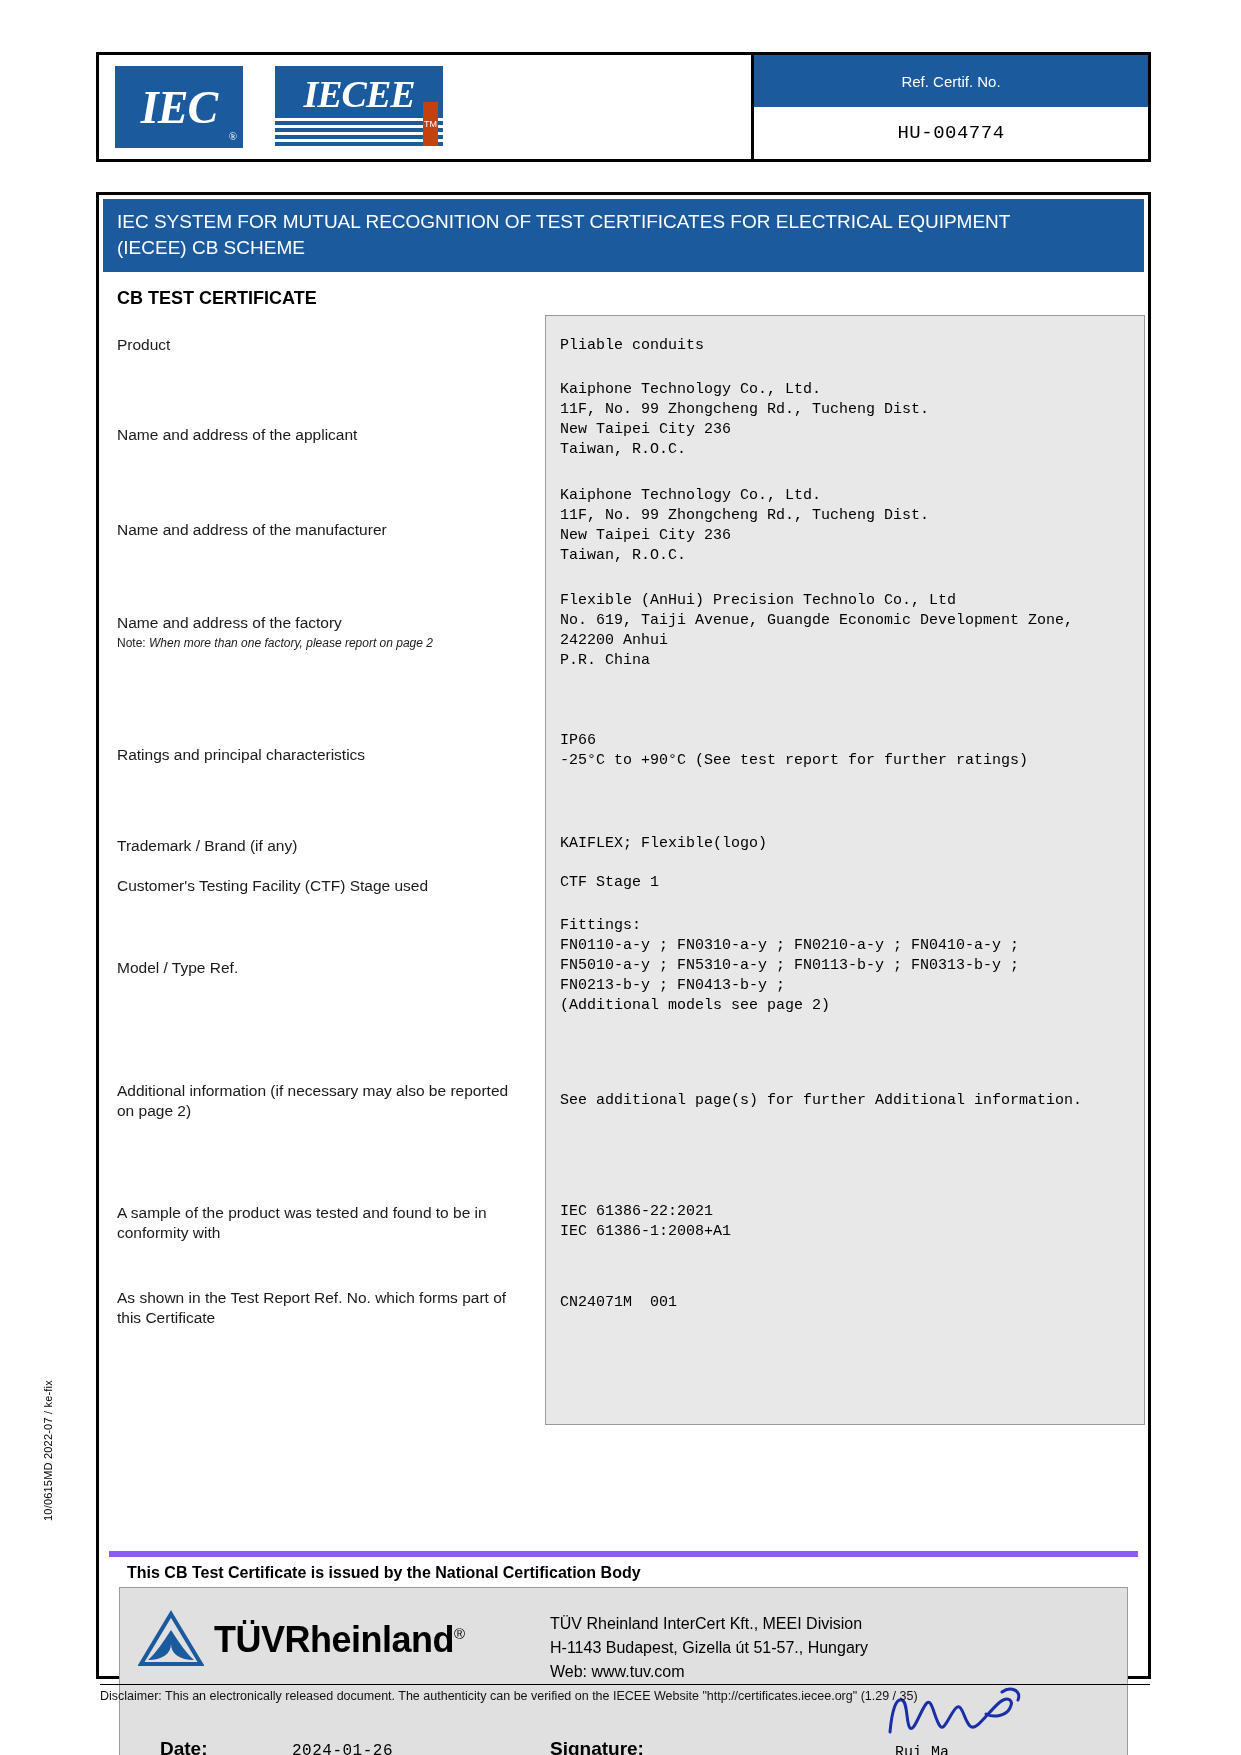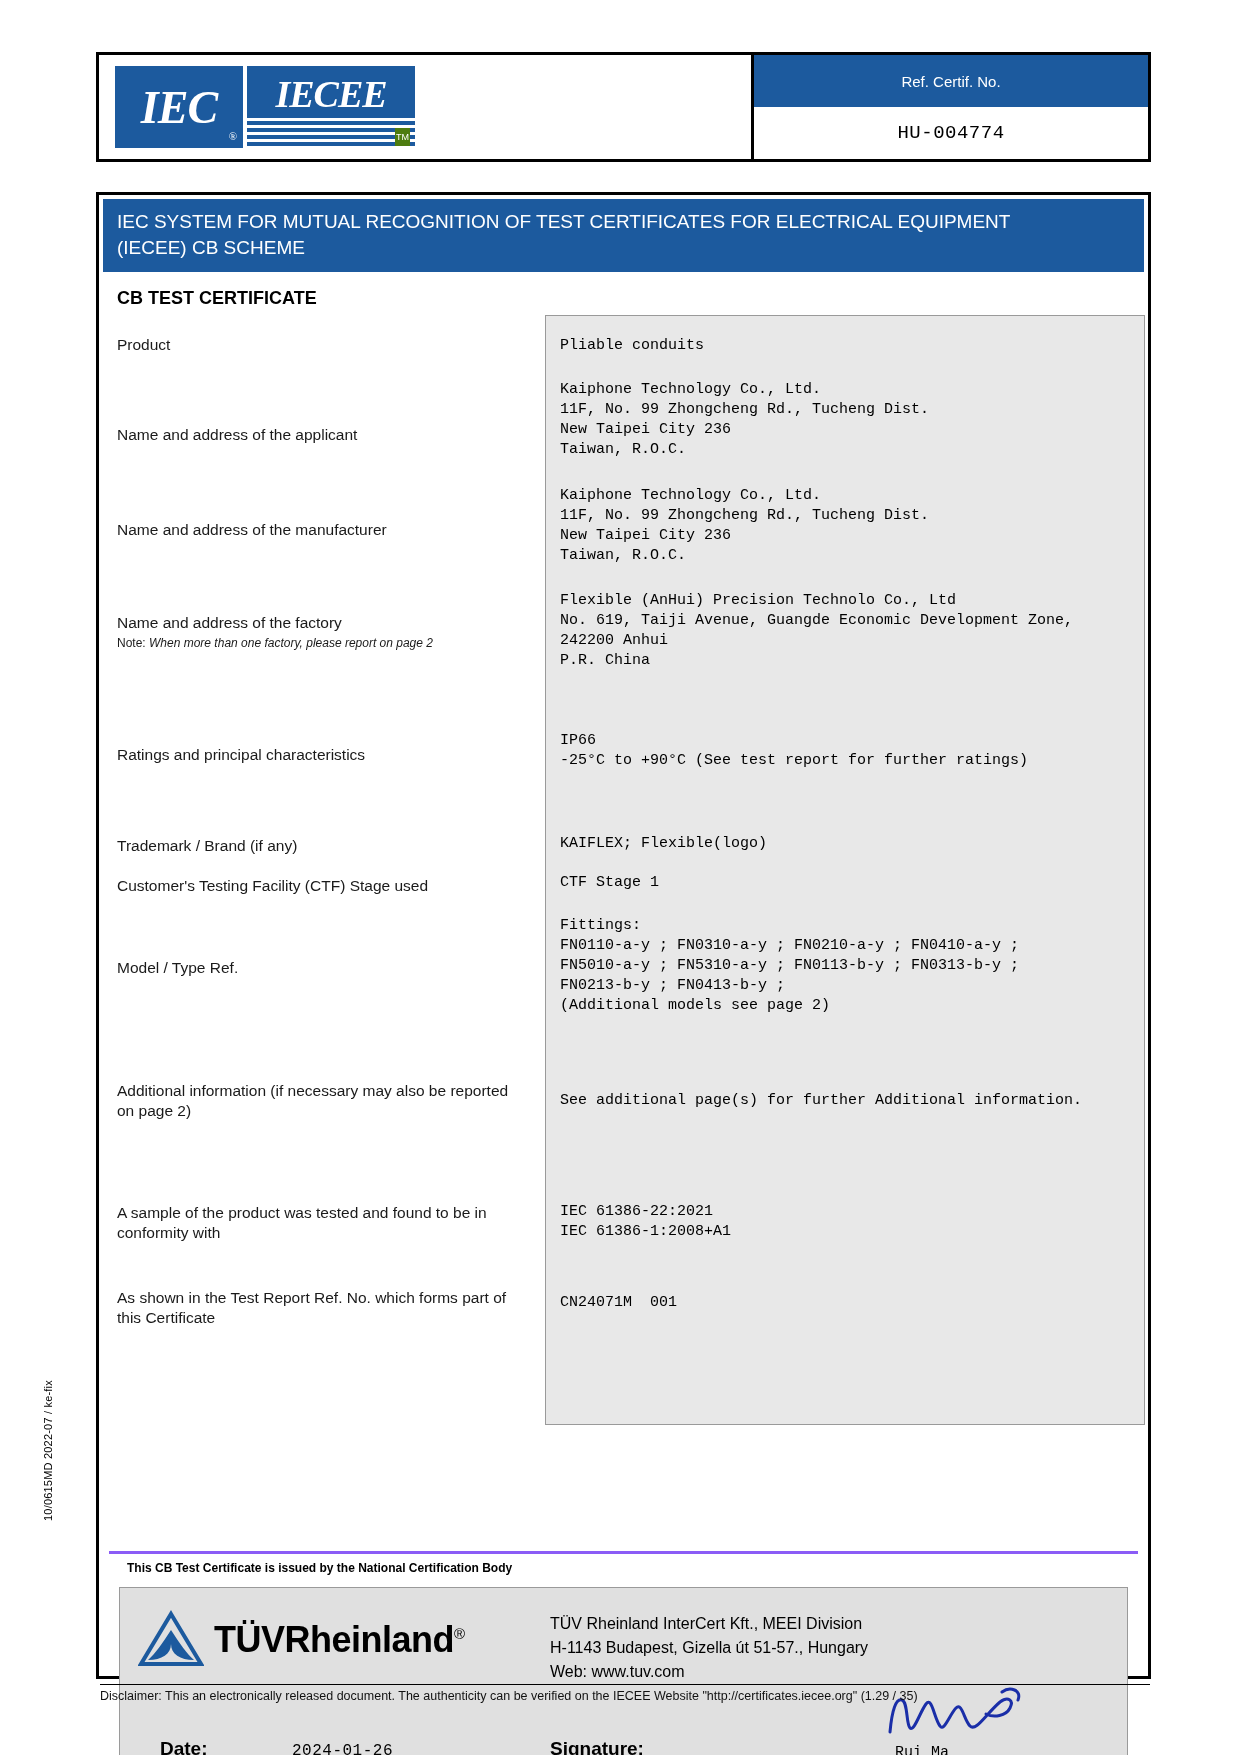--- a/index.html
+++ b/index.html
@@ -76,20 +76,21 @@
     font-family: "Liberation Mono", monospace;
     font-size: 19px;
     letter-spacing: 0.5px;
   }
 
   
   .logo-wrap {
     display: flex;
     align-items: stretch;
     height: 82px;
+    gap: 28px;
   }
   .iec-box {
     width: 128px;
     background: #1c5a9e;
     color: #fff;
     display: flex;
     align-items: center;
     justify-content: center;
     position: relative;
     font-family: "Liberation Serif", serif;
@@ -133,22 +134,22 @@
     background: repeating-linear-gradient(to bottom,
       #ffffff 0px, #ffffff 3px, #1c5a9e 3px, #1c5a9e 7px);
   }
   .iecee-box .tm {
     position: absolute;
     right: 5px;
     bottom: 2px;
     font-size: 9px;
     color: #fff;
     z-index: 3;
-    background: #4d7c0f;
-    padding: 4px 1px;
+    background: #c2410c;
+    padding: 17px 1px;
   }
 
   
   .frame {
     position: absolute;
     left: 96px;
     top: 192px;
     width: 1055px;
     height: 1487px;
     border: 3px solid #000;
@@ -216,23 +217,23 @@
     line-height: 1.33;
     white-space: pre;
     color: #000;
   }
 
   
   .issued-by {
     position: absolute;
     left: 0; right: 0;
     top: 1238px;
-    border-top: 3px solid #8b5cf6;
+    border-top: 6px solid #8b5cf6;
     padding: 7px 0 7px 18px;
-    font-size: 12px;
+    font-size: 16px;
     font-weight: bold;
   }
   .footer-block {
     position: absolute;
     left: 10px;
     right: 10px;
     top: 1274px;
     height: 200px;
     background: #e0e0e0;
     border: 1px solid #9a9a9a;

